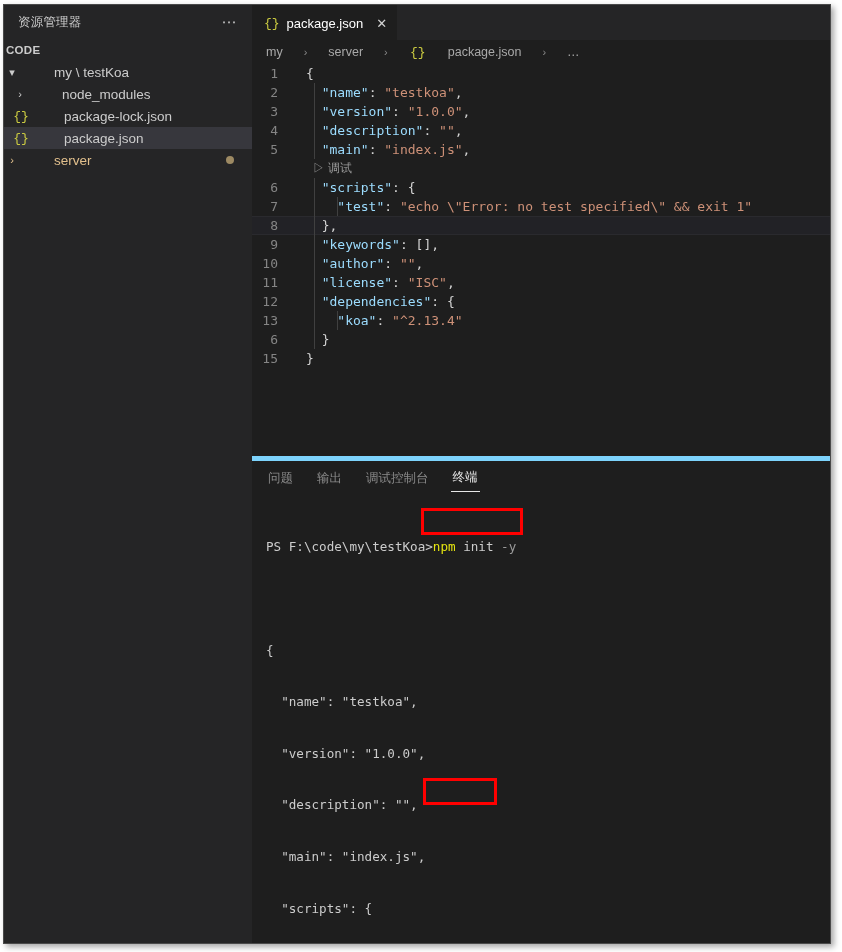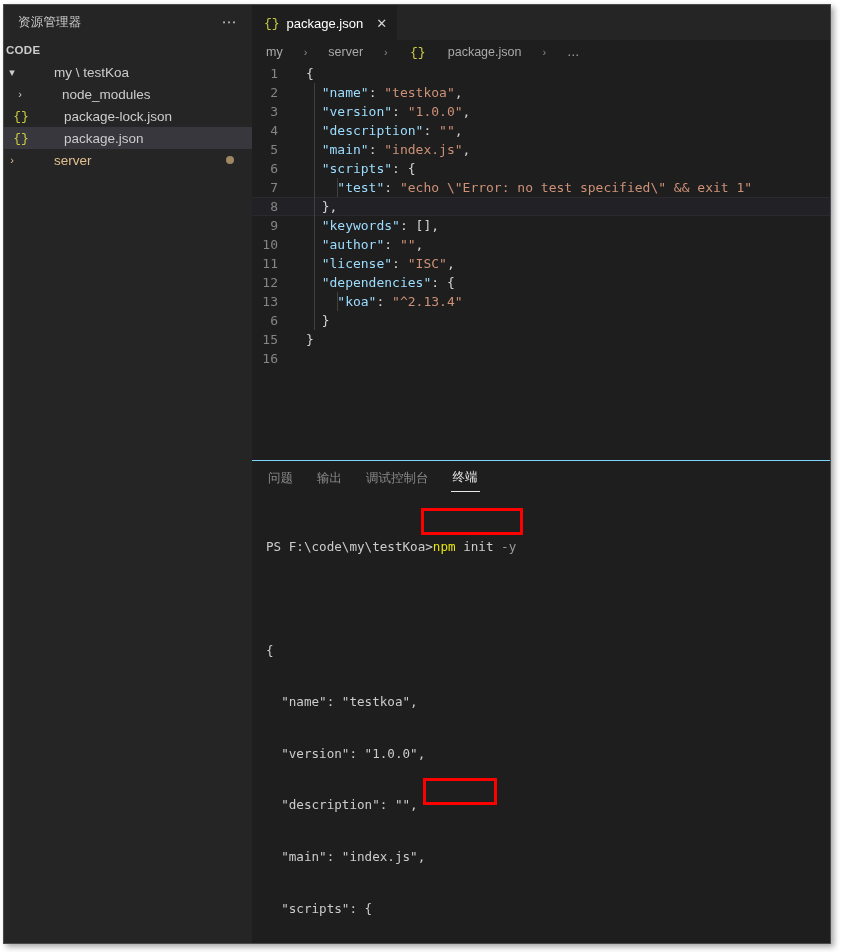--- a/index.html
+++ b/index.html
@@ -211,21 +211,21 @@
     white-space: pre;
   }
   .codelens .lnum { color: transparent; }
   .codelens-link { cursor: pointer; }
 
   
   .panel {
     height: 482px;
     min-height: 482px;
     background: #1e1e1e;
-    border-top: 1px solid #7dd3fc;
+    border-top: 5px solid #7dd3fc;
     display: flex;
     flex-direction: column;
   }
   .panel-tabs {
     height: 35px;
     display: flex;
     align-items: center;
     padding-left: 14px;
     gap: 20px;
   }
@@ -344,20 +344,24 @@
       <div class="code-line">
         <div class="guide"></div>
         <span class="lnum">4</span>
         <span class="codetext"><span class="k-key">  "description"</span><span class="k-punc">: </span><span class="k-str">""</span><span class="k-punc">,</span></span>
       </div>
       <div class="code-line">
         <div class="guide"></div>
         <span class="lnum">5</span>
         <span class="codetext"><span class="k-key">  "main"</span><span class="k-punc">: </span><span class="k-str">"index.js"</span><span class="k-punc">,</span></span>
       </div>
+      <div class="codelens">
+        <span class="lnum">&nbsp;</span>
+        <span class="codetext" style="padding-left:10px">&nbsp; <span>▷</span> <span class="codelens-link">调试</span></span>
+      </div>
       <div class="code-line">
         <div class="guide"></div>
         <span class="lnum">6</span>
         <span class="codetext"><span class="k-key">  "scripts"</span><span class="k-punc">: </span><span class="k-brace">{</span></span>
       </div>
       <div class="code-line">
         <div class="guide"></div><div class="guide guide2"></div>
         <span class="lnum">7</span>
         <span class="codetext"><span class="k-key">    "test"</span><span class="k-punc">: </span><span class="k-str">"echo \"Error: no test specified\" &amp;&amp; exit 1"</span></span>
       </div>
@@ -392,24 +396,20 @@
         <span class="codetext"><span class="k-key">    "koa"</span><span class="k-punc">: </span><span class="k-str">"^2.13.4"</span></span>
       </div>
       <div class="code-line">
         <div class="guide"></div>
         <span class="lnum">6</span>
         <span class="codetext k-brace">  }</span>
       </div>
       <div class="code-line">
         <span class="lnum">15</span>
         <span class="codetext k-brace">}</span>
-      </div>
-      <div class="code-line">
-        <span class="lnum">16</span>
-        <span class="codetext"></span>
       </div>
     </div>
 
     <div class="panel">
       <div class="panel-tabs">
         <span class="panel-tab">问题</span>
         <span class="panel-tab">输出</span>
         <span class="panel-tab">调试控制台</span>
         <span class="panel-tab active">终端</span>
       </div>

